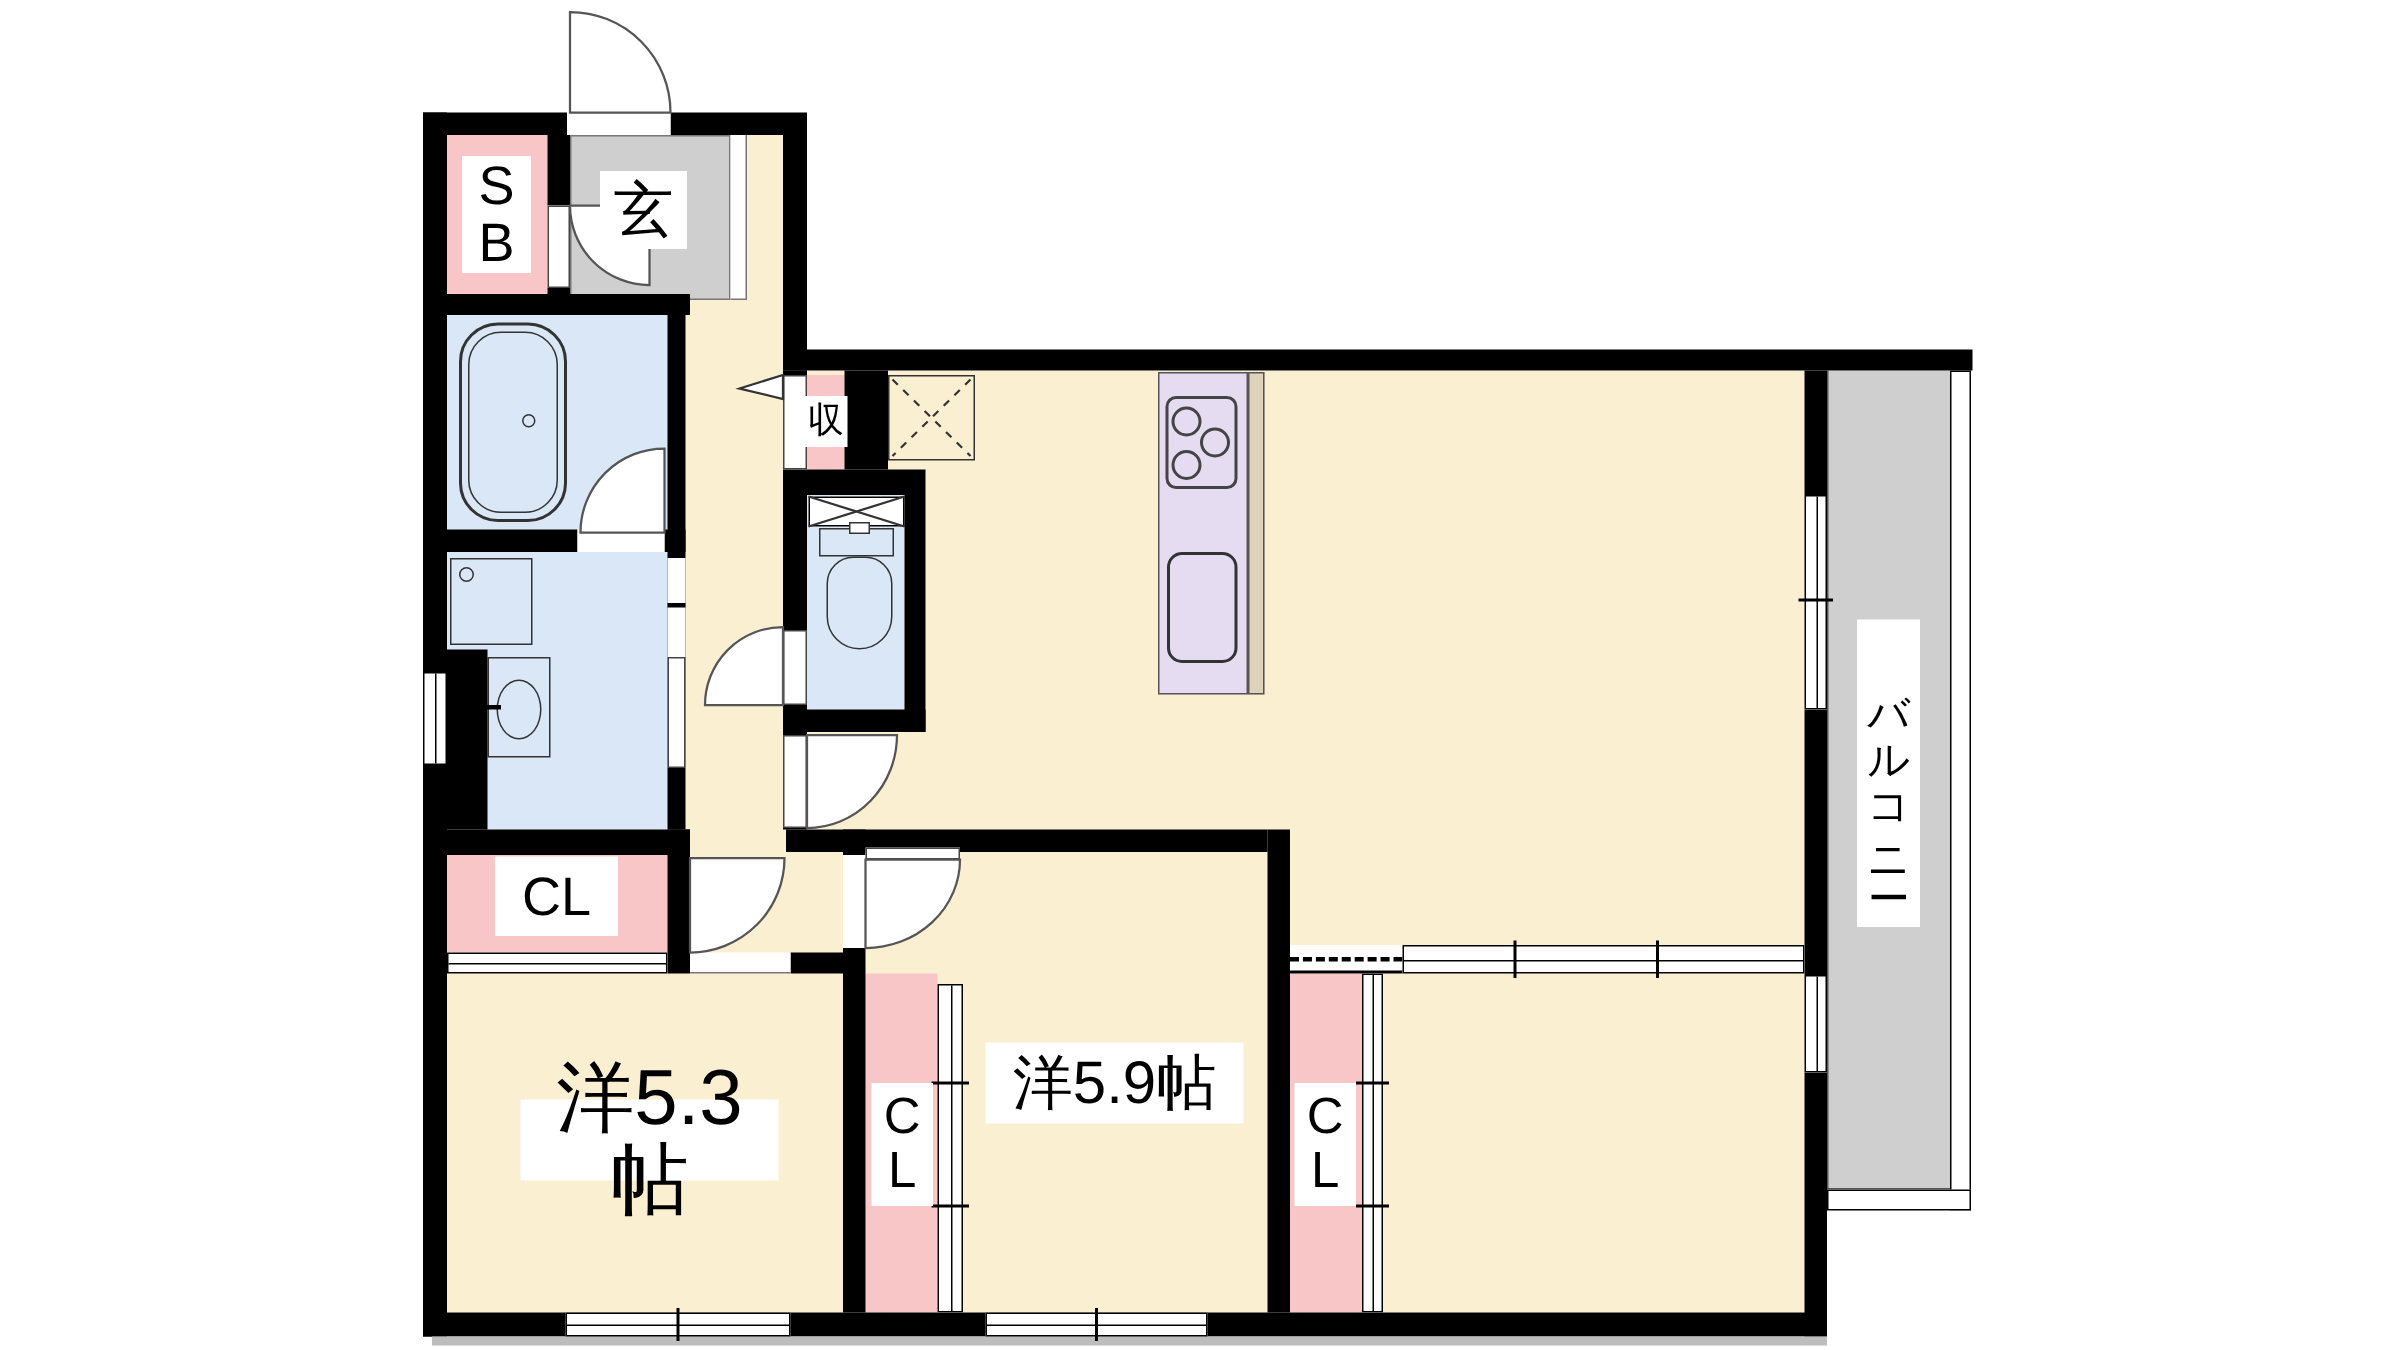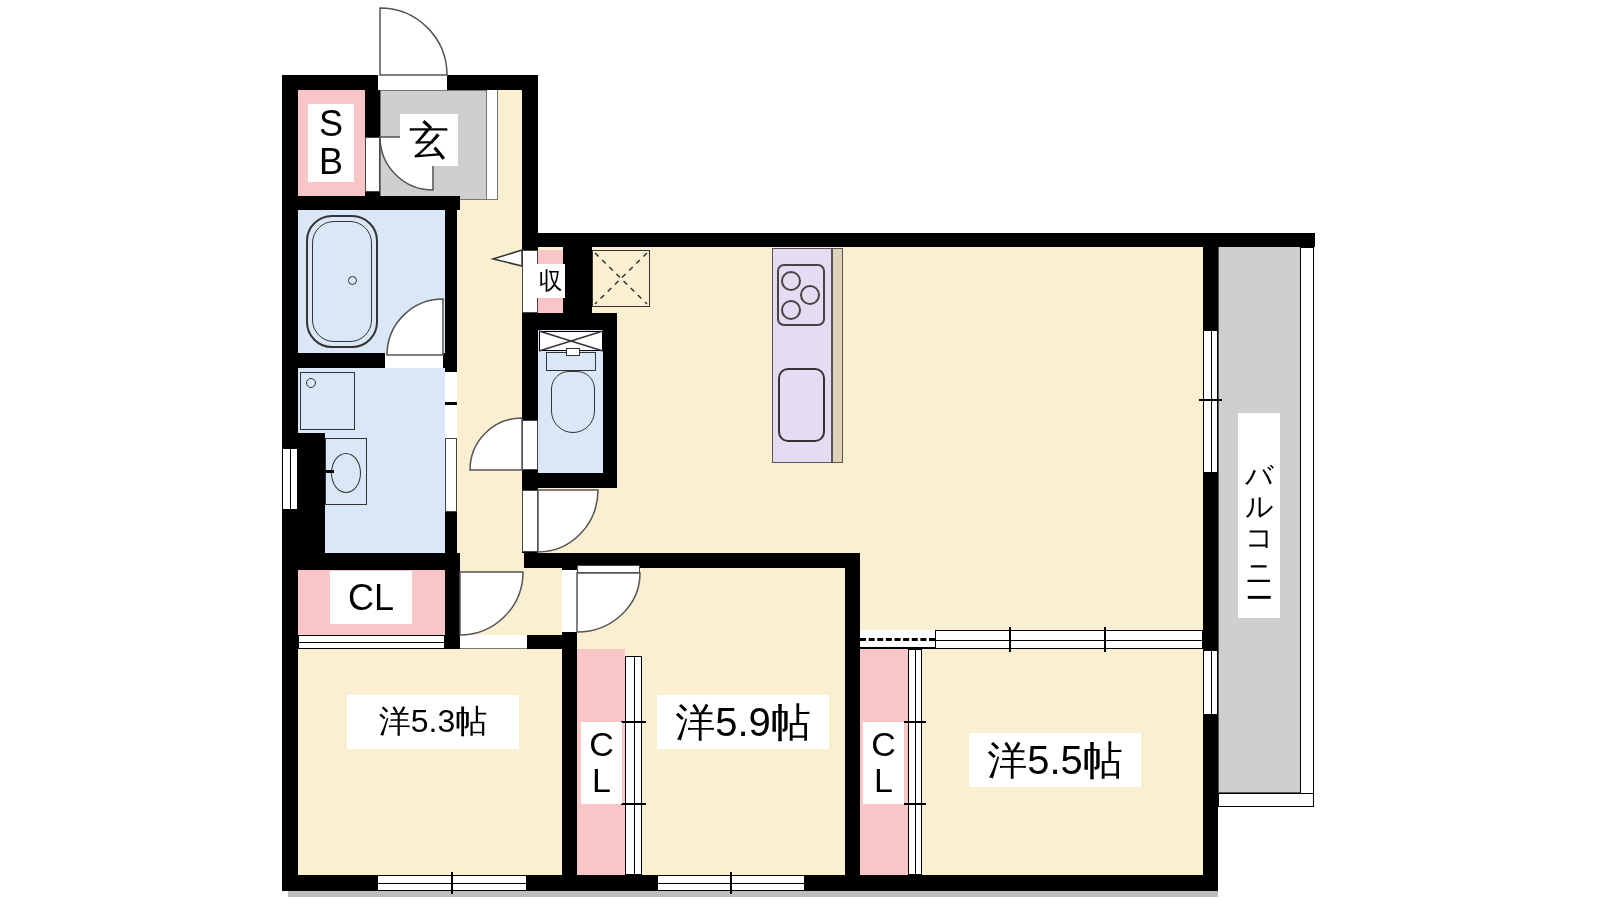--- a/index.html
+++ b/index.html
@@ -169,23 +169,22 @@
   <div class="gap" style="left:460px;top:635px;width:67px;height:14px;border-bottom:1px solid #777"></div>
   <svg class="a" style="left:460px;top:572px" width="63" height="63" viewBox="0 0 63 63">
     <path d="M0,0 L63,0 A63,63 0 0 1 0,63 Z" fill="#fff" stroke="#555" stroke-width="1.5"></path>
   </svg>
 
   <div class="leaf" style="left:522px;top:250px;width:16px;height:63px"></div>
   <svg class="a" style="left:493px;top:250px" width="29" height="17" viewBox="0 0 29 17">
     <polygon points="0,9 29,0 29,16" fill="#fff" stroke="#333" stroke-width="1.5"></polygon>
   </svg>
 
-  <div class="lbl" style="left:347px;top:695px;width:172px;height:54px;font-size:32px">洋5.3帖</div>
+  <div class="lbl" style="left:347px;top:733px;width:172px;height:54px;font-size:52px">洋5.3帖</div>
   <div class="lbl" style="left:657px;top:695px;width:172px;height:54px;font-size:40px">洋5.9帖</div>
-  <div class="lbl" style="left:969px;top:733px;width:172px;height:54px;font-size:40px">洋5.5帖</div>
   <div class="lbl vert" style="left:1238px;top:413px;width:42px;height:205px;font-size:28px">バルコニー</div>
   <div class="lbl" style="left:400px;top:114px;width:58px;height:52px;font-size:40px">玄</div>
   <div class="lbl stack" style="left:308px;top:104px;width:46px;height:78px;font-size:36px">SB</div>
   <div class="lbl" style="left:536px;top:264px;width:29px;height:34px;font-size:24px">収</div>
   <div class="lbl" style="left:330px;top:571px;width:82px;height:53px;font-size:36px">CL</div>
   <div class="lbl stack" style="left:581px;top:722px;width:41px;height:82px;font-size:34px">CL</div>
   <div class="lbl stack" style="left:863px;top:722px;width:41px;height:82px;font-size:34px">CL</div>
 
 </div>
 

